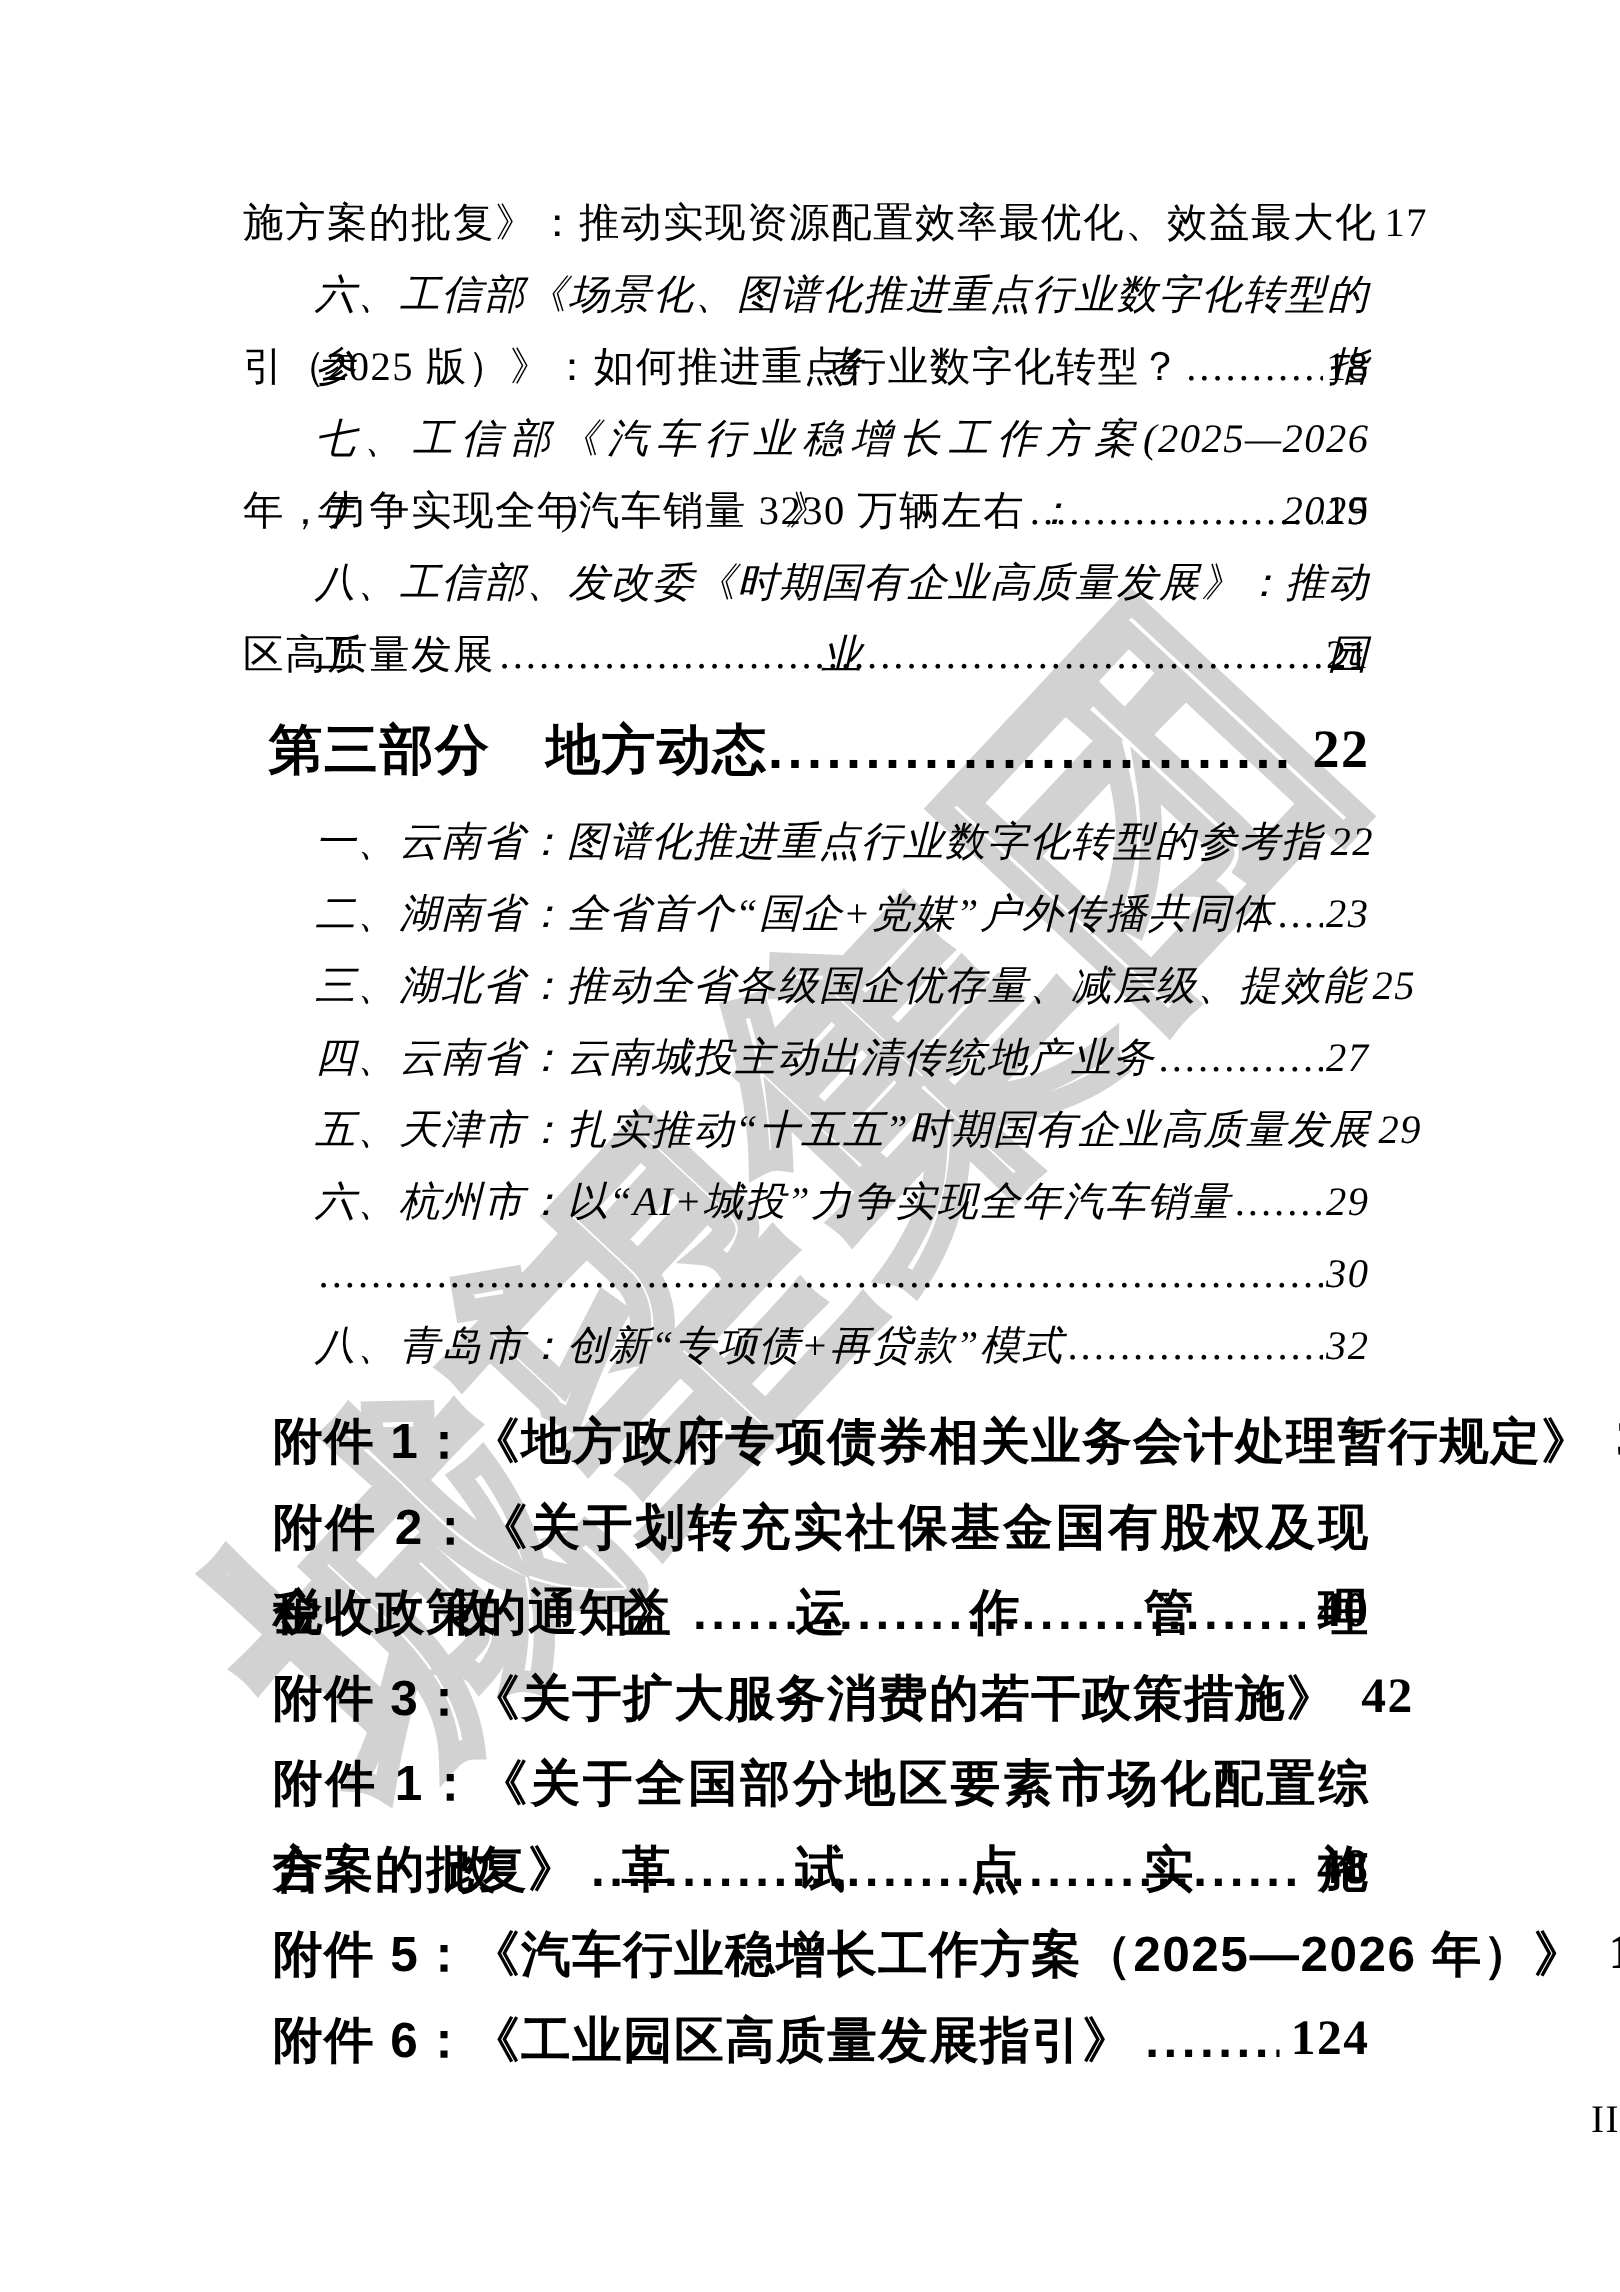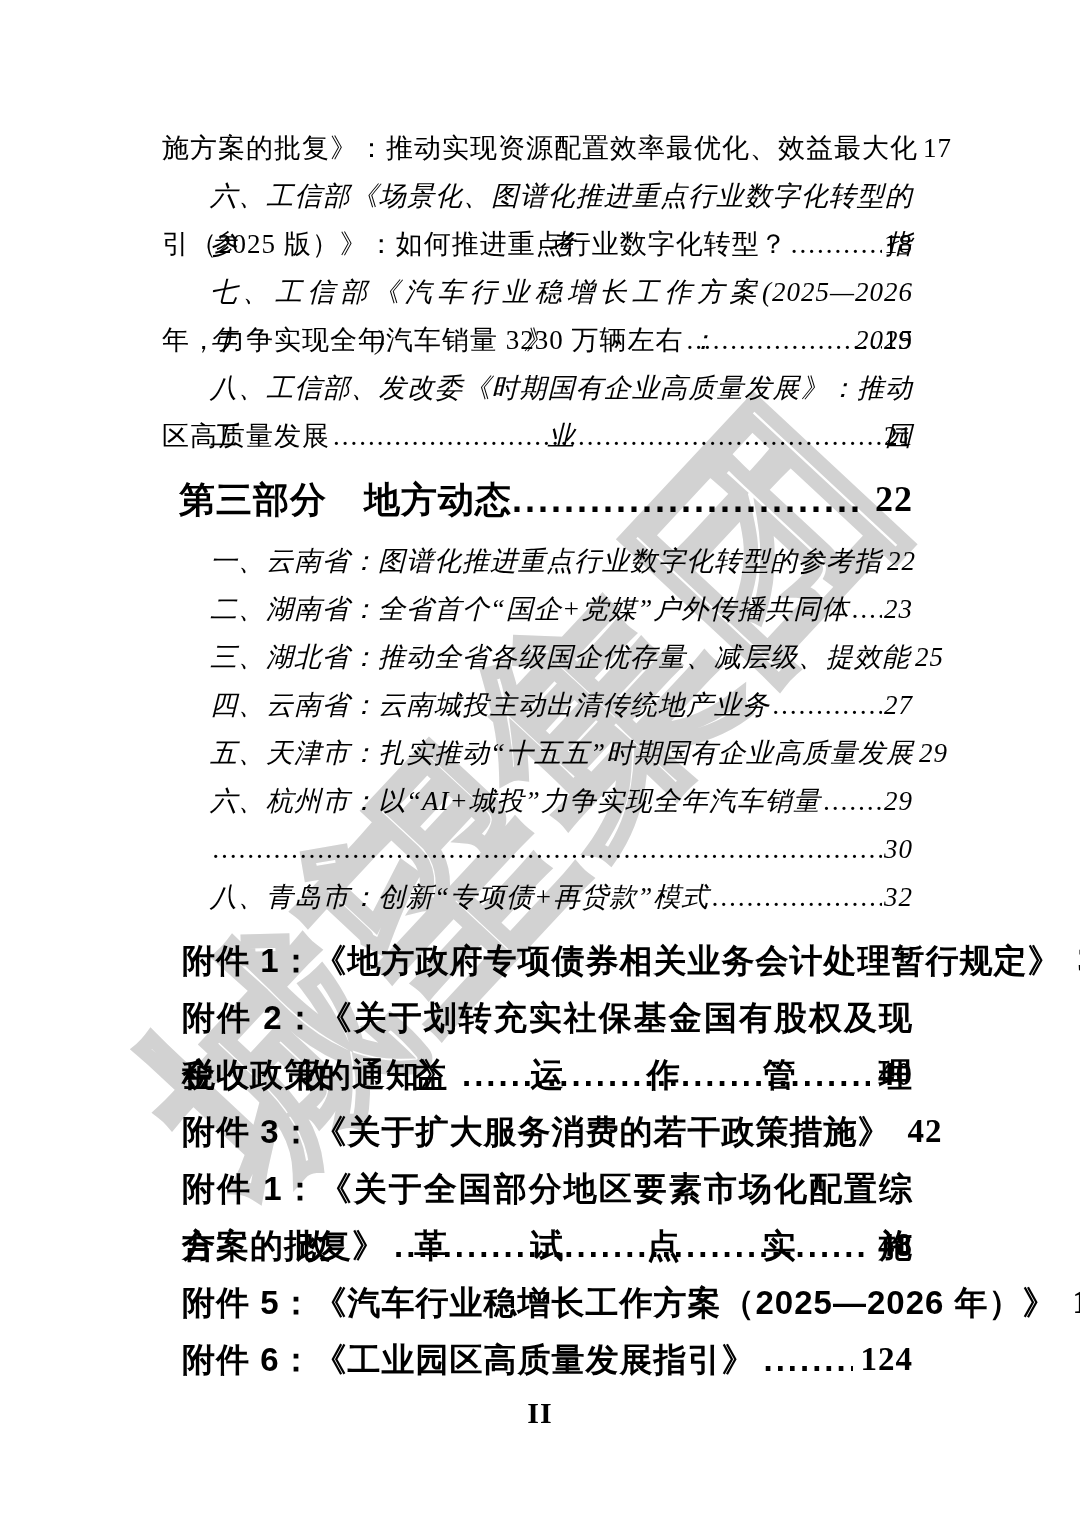--- a/index.html
+++ b/index.html
@@ -90,25 +90,24 @@
     text-align:justify;
     text-align-last:justify;
   }
   .row.wrap .t { white-space:normal; }
 
   
   .footer {
     position:relative; z-index:1;
     margin-top:10px;
     width:100%;
-    text-align:center;
-    font-size:30px;
+    text-align:right;
+    font-size:26px;
     line-height:30px;
     letter-spacing:1px;
-    font-weight:bold;
   }
 </style>
 </head>
 <body>
 
 <div class="page">
   <div class="watermark">城望集团</div>
 
   <main class="toc" id="toc">
       <div class="row body">

